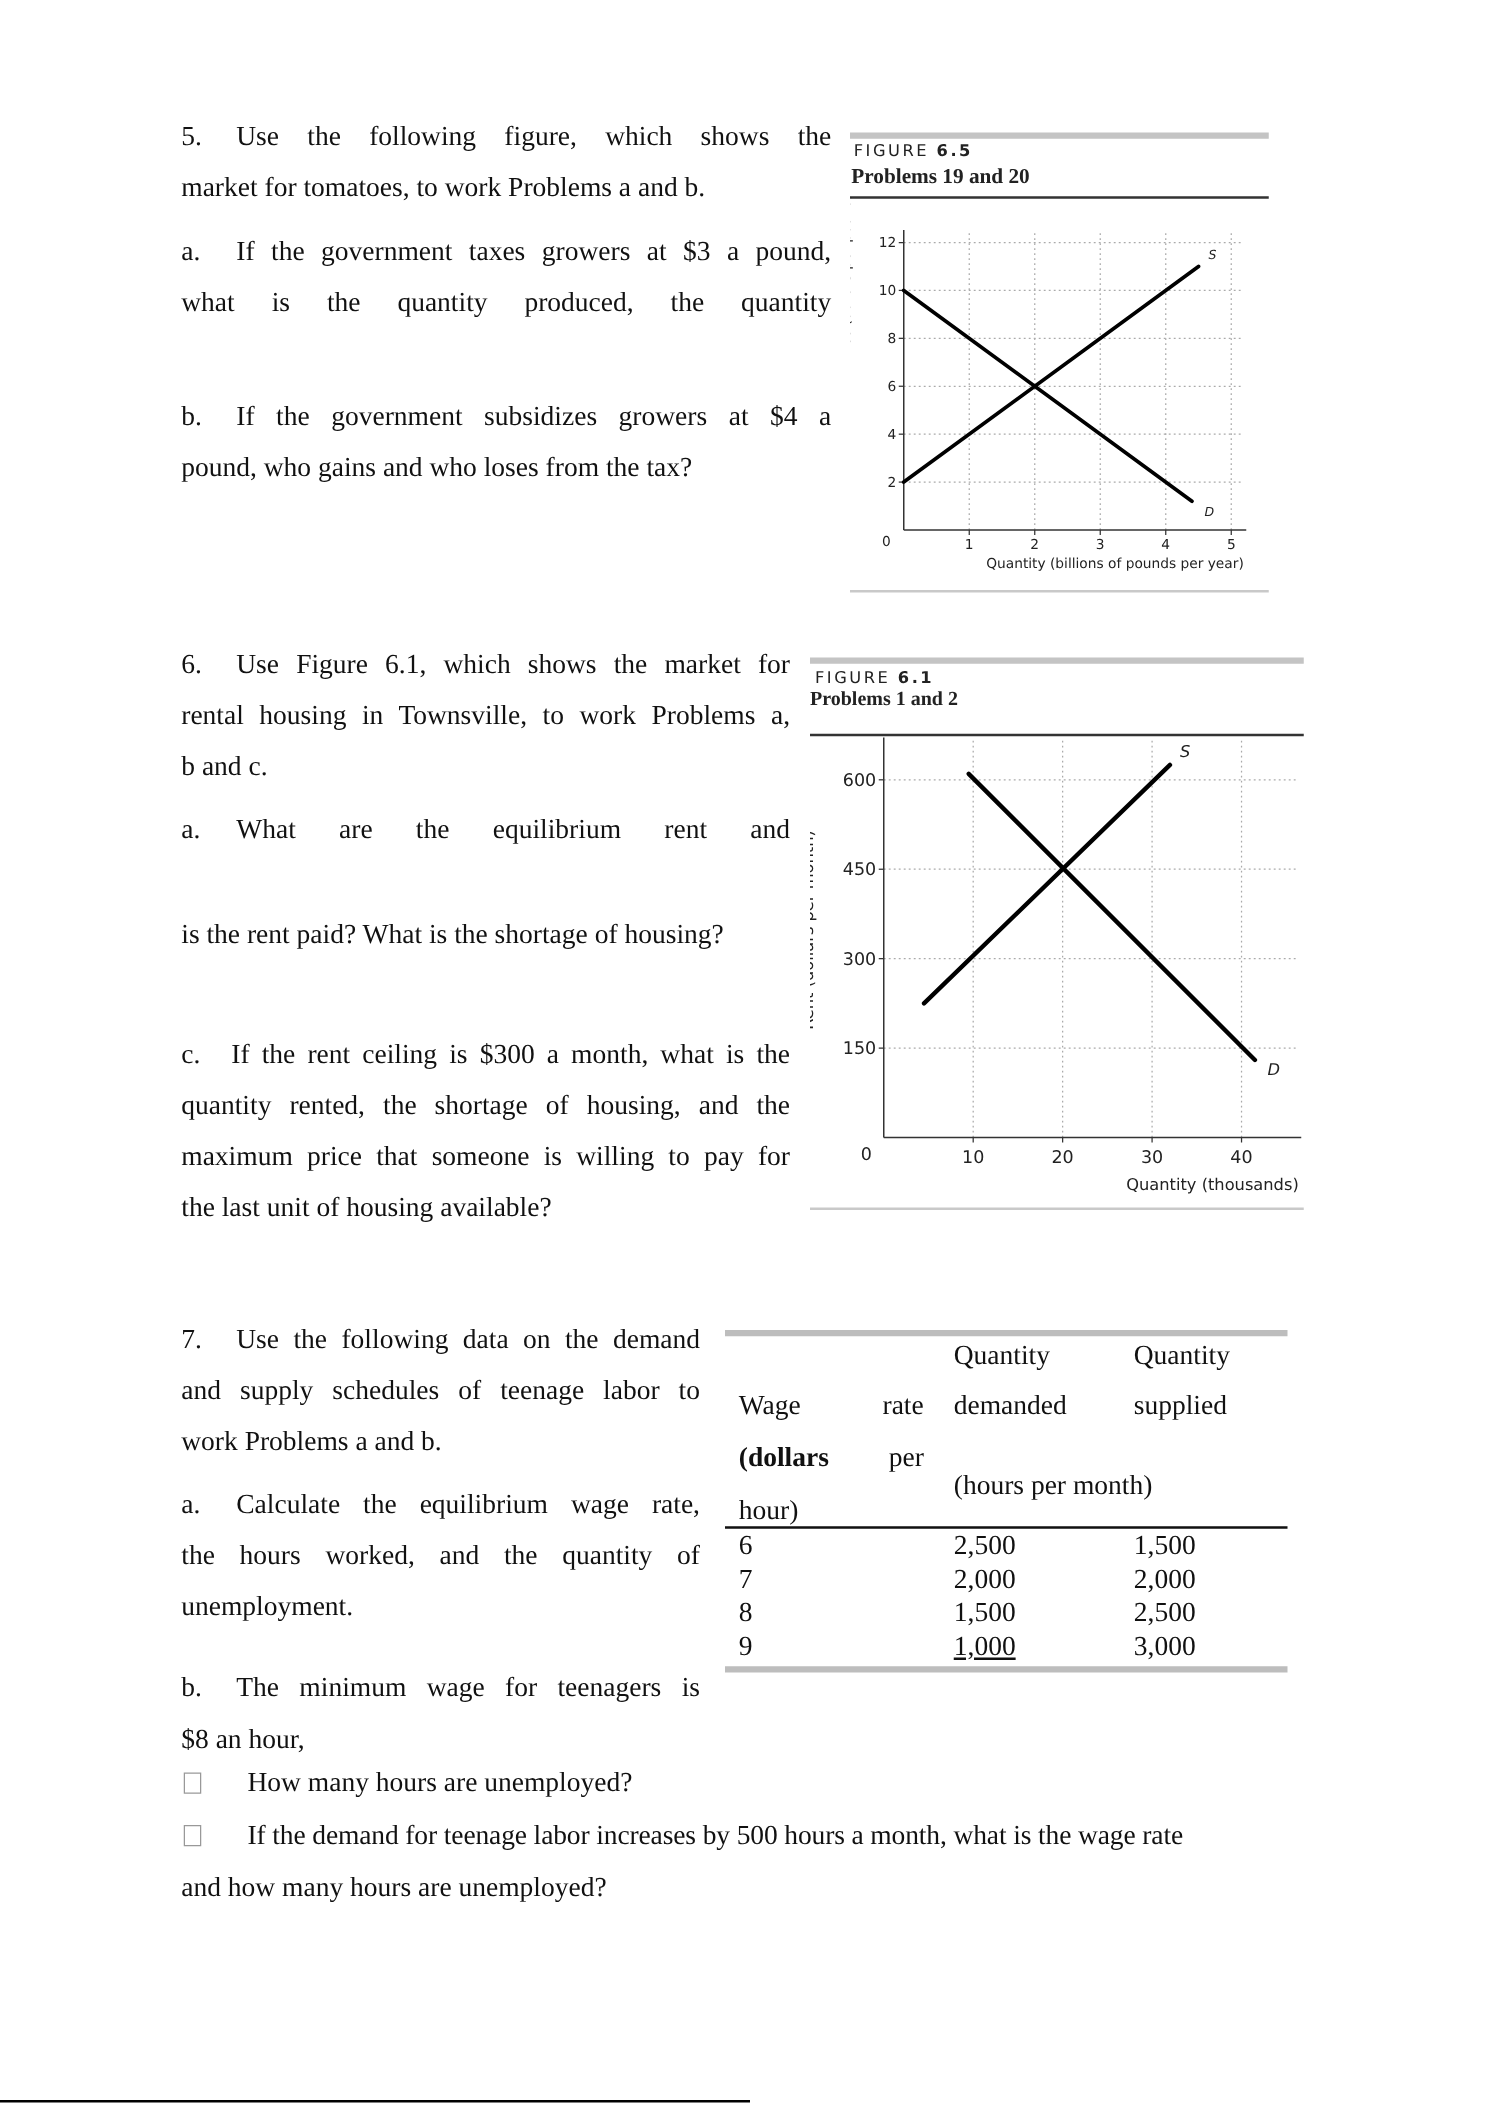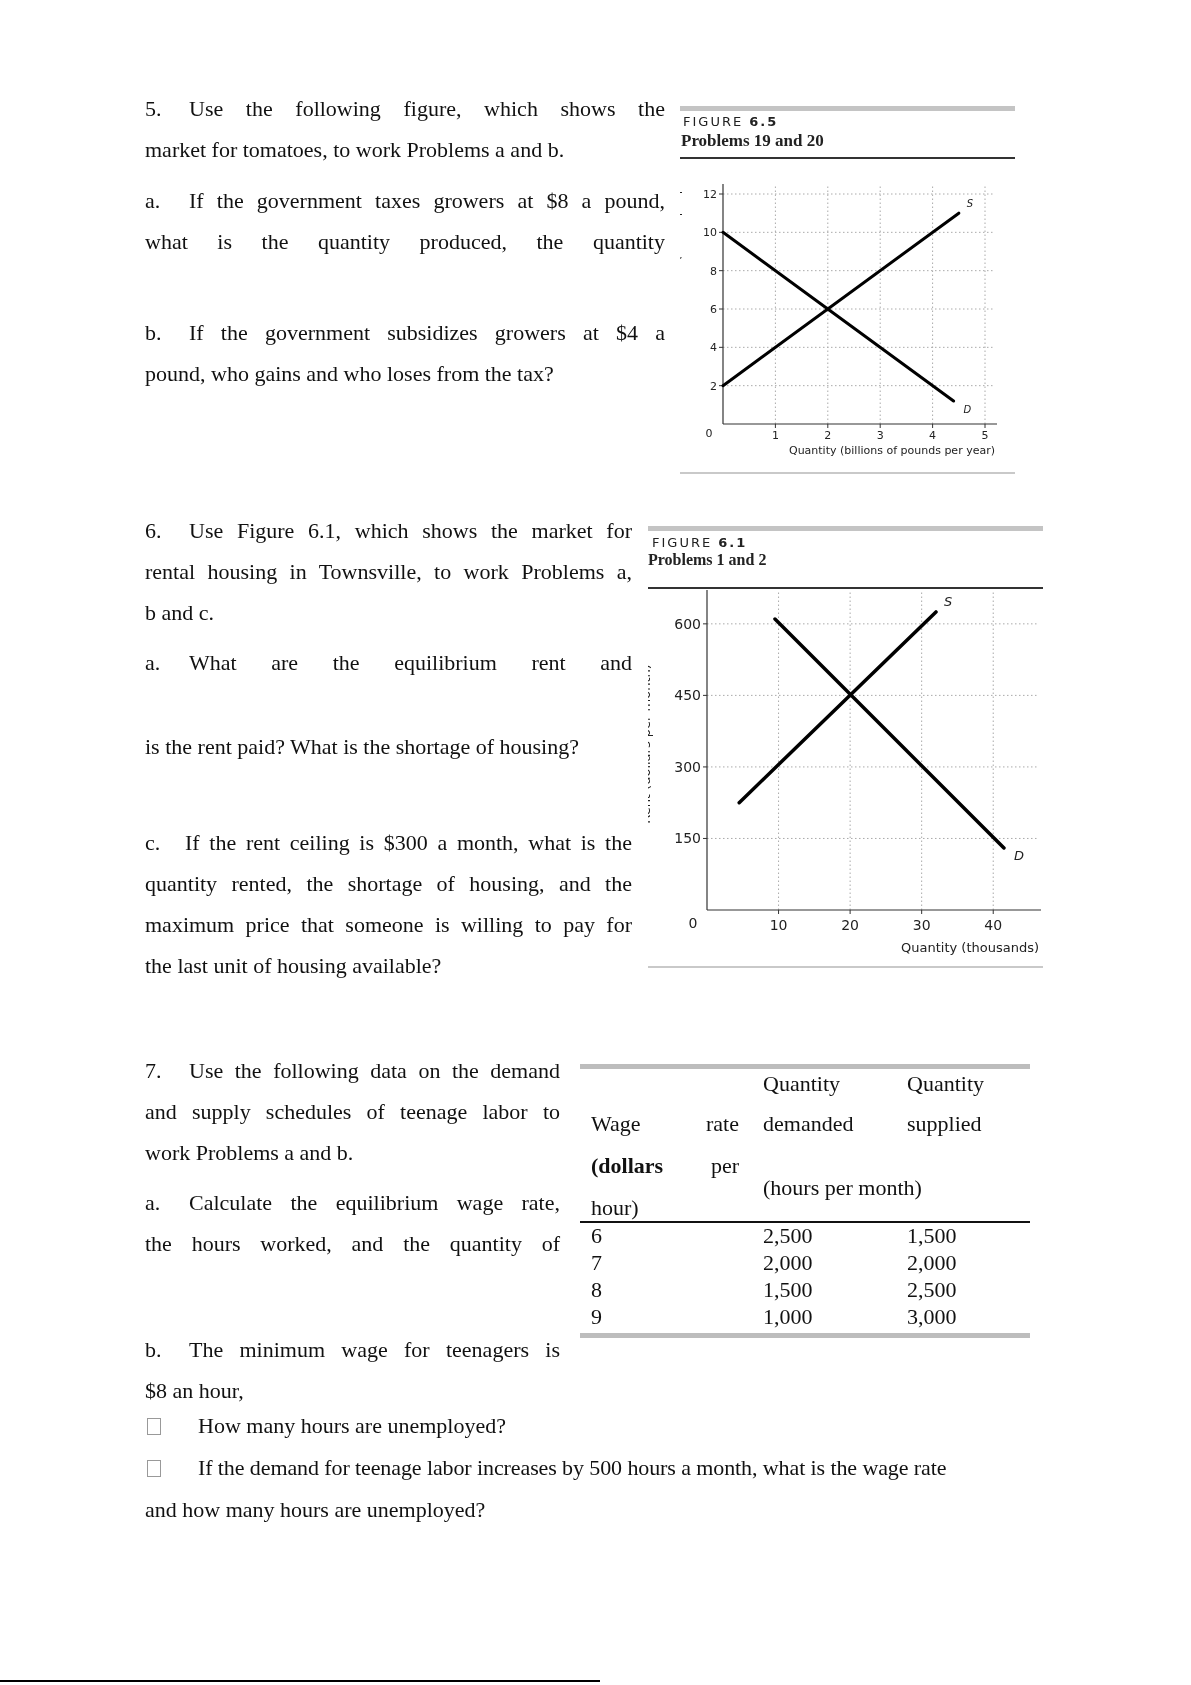--- a/index.html
+++ b/index.html
@@ -24,21 +24,21 @@
   .footer-rule { position:absolute; height:2px; background:#000; }
 </style>
 </head>
 <body>
 
 <div class="para" style="left:145px; top:88px; width:520px;">
   <span class="ln jl"><span class="lbl">5.</span><span>Use the following figure, which shows the</span></span>
   <span class="ln">market for tomatoes, to work Problems a and b.</span>
 </div>
 <div class="para" style="left:145px; top:180px; width:520px;">
-  <span class="ln jl"><span class="lbl">a.</span><span>If the government taxes growers at $8 a pound,</span></span>
+  <span class="ln jl"><span class="lbl">a.</span><span>If the government taxes growers at $3 a pound,</span></span>
   <span class="ln jl">what is the quantity produced, the quantity</span>
 </div>
 <div class="para" style="left:145px; top:312px; width:520px;">
   <span class="ln jl"><span class="lbl">b.</span><span>If the government subsidizes growers at $4 a</span></span>
   <span class="ln">pound, who gains and who loses from the tax?</span>
 </div>
 
 <div class="fig-top" style="left:680px; top:106px; width:335px;"></div>
 <div class="fig-title" style="left:683px; top:114px;"><span>FIGURE</span> <b>6.5</b></div>
 <div class="fig-sub" style="left:681px; top:131px;">Problems 19 and 20</div>
@@ -149,20 +149,21 @@
 <div class="fig-bot" style="left:648px; top:966px; width:395px;"></div>
 
 <div class="para" style="left:145px; top:1050px; width:415px;">
   <span class="ln jl"><span class="lbl">7.</span><span>Use the following data on the demand</span></span>
   <span class="ln jl">and supply schedules of teenage labor to</span>
   <span class="ln">work Problems a and b.</span>
 </div>
 <div class="para" style="left:145px; top:1182px; width:415px;">
   <span class="ln jl"><span class="lbl">a.</span><span>Calculate the equilibrium wage rate,</span></span>
   <span class="ln jl">the hours worked, and the quantity of</span>
+  <span class="ln">unemployment.</span>
 </div>
 <div class="para" style="left:145px; top:1314px; width:415px;margin-top:15px;">
   <span class="ln jl"><span class="lbl">b.</span><span>The minimum wage for teenagers is</span></span>
   <span class="ln">$8 an hour,</span>
 </div>
 
 <div>
   <div class="tbl-rule-thick" style="left:580px; top:1064px; width:450px;"></div>
   <div class="tcell" style="left:591px; top:1111px;">Wage</div>
   <div class="tcell" style="left:706px; top:1111px;">rate</div>
@@ -186,21 +187,21 @@
         <div class="tcell" style="left: 763px; top: 1251px; line-height: 24px;">2,000</div>
         <div class="tcell" style="left: 907px; top: 1251px; line-height: 24px;">2,000</div>
       </div>
       <div>
         <div class="tcell" style="left: 591px; top: 1278px; line-height: 24px;">8</div>
         <div class="tcell" style="left: 763px; top: 1278px; line-height: 24px;">1,500</div>
         <div class="tcell" style="left: 907px; top: 1278px; line-height: 24px;">2,500</div>
       </div>
       <div>
         <div class="tcell" style="left: 591px; top: 1305px; line-height: 24px;">9</div>
-        <div class="tcell" style="left: 763px; top: 1305px; line-height: 24px;">1,000</div>
+        <div class="tcell" style="left: 763px; top: 1305px; line-height: 24px; text-decoration: underline;">1,000</div>
         <div class="tcell" style="left: 907px; top: 1305px; line-height: 24px;">3,000</div>
       </div>
     </div>
   <div class="tbl-rule-thick" style="left:580px; top:1333px; width:450px;"></div>
 </div>
 
 <div class="bullet-box" style="left:147px; top:1418px;"></div>
 <div class="abs" style="left:198px; top:1410px; font-size:22px; line-height:32px;">How many hours are unemployed?</div>
 <div class="bullet-box" style="left:147px; top:1460px;"></div>
 <div class="abs" style="left:198px; top:1452px; font-size:22px; line-height:32px; white-space:nowrap; letter-spacing:-0.1px;">If the demand for teenage labor increases by 500 hours a month, what is the wage rate</div>

